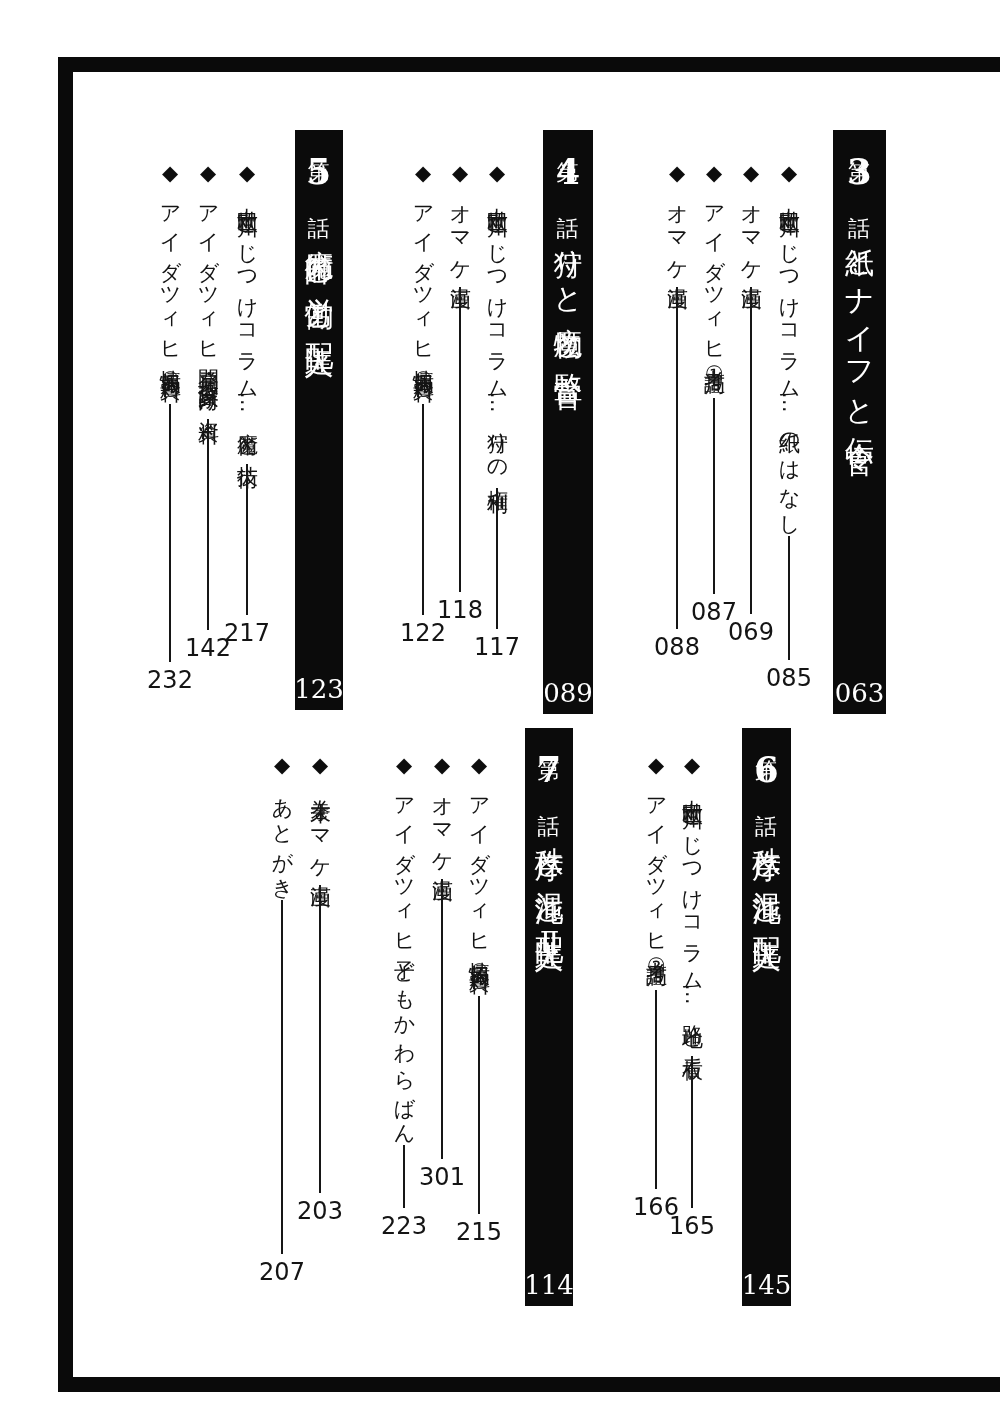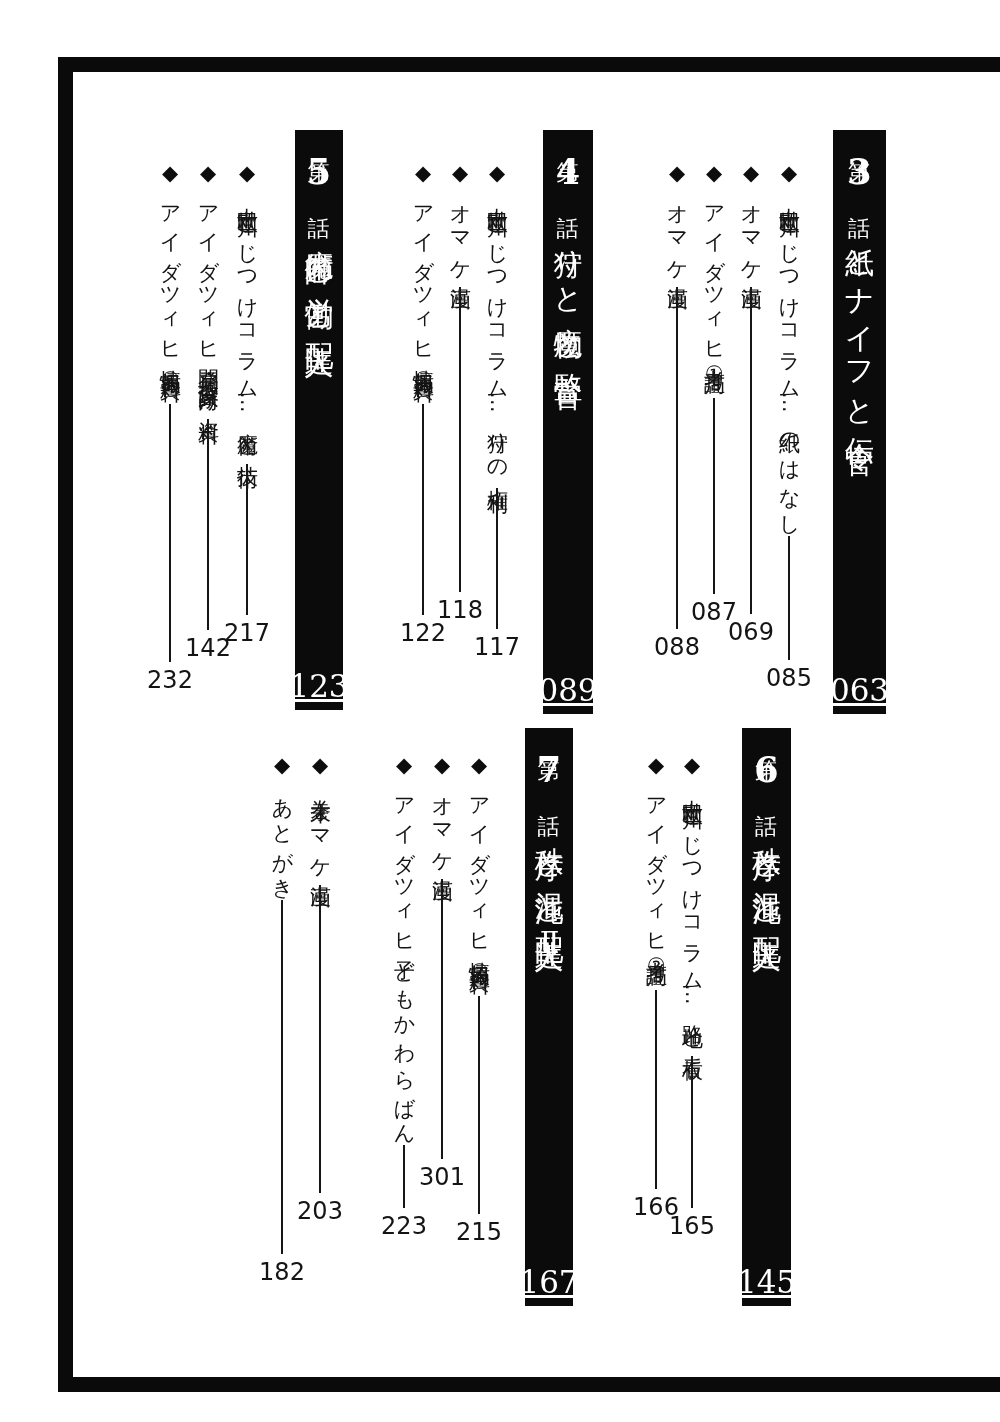--- a/index.html
+++ b/index.html
@@ -35,21 +35,21 @@
   .bar-label .ch-digit { font-size:35px; font-weight:bold; }
   .bar-title {
     writing-mode:vertical-rl; text-orientation:upright;
     font-family:"DejaVu Serif", serif;
     font-size:29px; line-height:1; letter-spacing:4px;
     margin-top:20px;
   }
   .bar-page {
     margin-top:auto;
     font-family:"DejaVu Serif", serif;
-    font-size:31px; line-height:1;text-decoration:underline;
+    font-size:26px; line-height:1;
   }
 
   
   .entry {
     position:absolute;
     width:36px;
     display:flex; flex-direction:column; align-items:center;
   }
   .entry .bullet { font-size:21px; line-height:1; color:#0d0d0d; }
   .entry .label {
@@ -173,21 +173,21 @@
       <span class="label">アイダツィヒ考証局②</span>
       <span class="leader"></span>
       <span class="num">166</span>
     </div>
   </div>
 
   <div>
     <div class="bar" style="left:525px; top:728px; width:48px; height:556px;">
       <div class="bar-label"><span>第</span><span class="ch-digit">7</span><span>話</span></div>
       <div class="bar-title">秩序と混沌と配達人Ⅱ</div>
-      <div class="bar-page">167</div>
+      <div class="bar-page">114</div>
     </div>
     <div class="entry" style="left:461px; top:755px; height:489px;">
       <span class="bullet">◆</span>
       <span class="label">アイダツィヒ情報局資料⑦</span>
       <span class="leader"></span>
       <span class="num">215</span>
     </div>
     <div class="entry" style="left:424px; top:755px; height:434px;">
       <span class="bullet">◆</span>
       <span class="label">オマケ漫画</span>
@@ -206,16 +206,16 @@
     <div class="entry" style="left:302px; top:755px; height:468px;">
       <span class="bullet">◆</span>
       <span class="label">巻末オマケ漫画</span>
       <span class="leader"></span>
       <span class="num">203</span>
     </div>
     <div class="entry" style="left:264px; top:755px; height:529px;">
       <span class="bullet">◆</span>
       <span class="label">あとがき</span>
       <span class="leader"></span>
-      <span class="num">182</span>
+      <span class="num">207</span>
     </div>
   </div>
 </div>
 
 </body></html>

